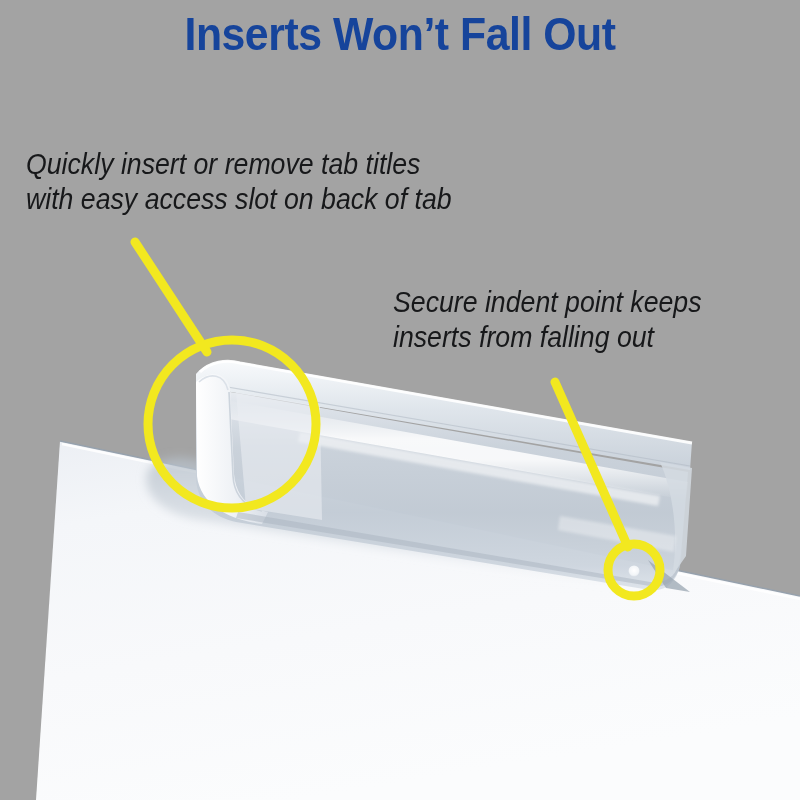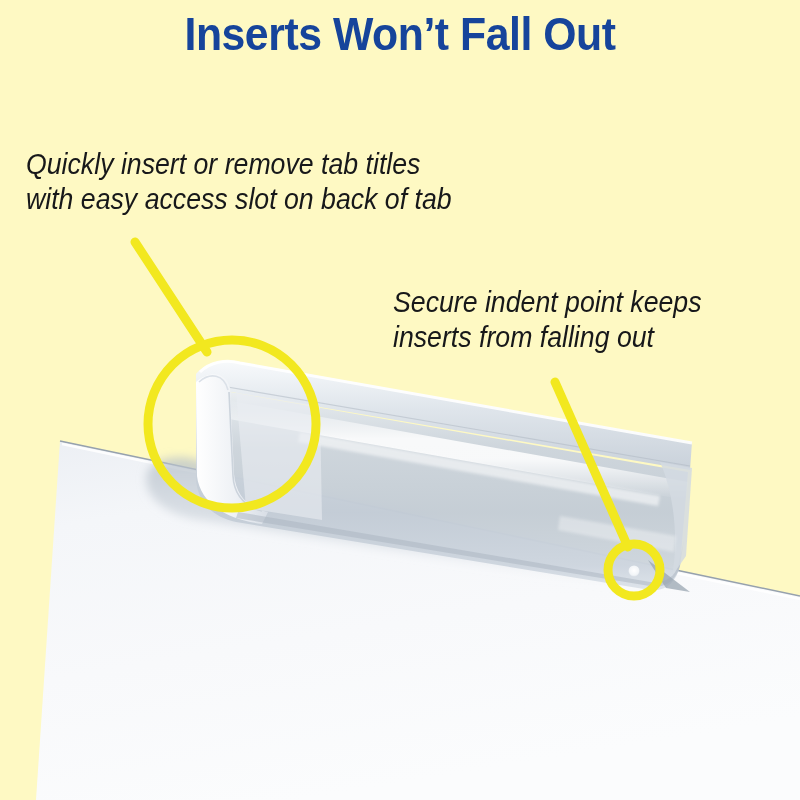--- a/index.html
+++ b/index.html
@@ -10,21 +10,21 @@
   body {
     width: 800px;
     height: 800px;
     font-family: "Liberation Sans", sans-serif;
     overflow: hidden;
   }
   .stage {
     position: relative;
     width: 800px;
     height: 800px;
-    background: #fef9c3;
+    background: #a3a3a3;
   }
 
   
   .headline {
     position: absolute;
     left: 0;
     top: 8px;
     width: 800px;
     text-align: center;
     font-size: 46px;

